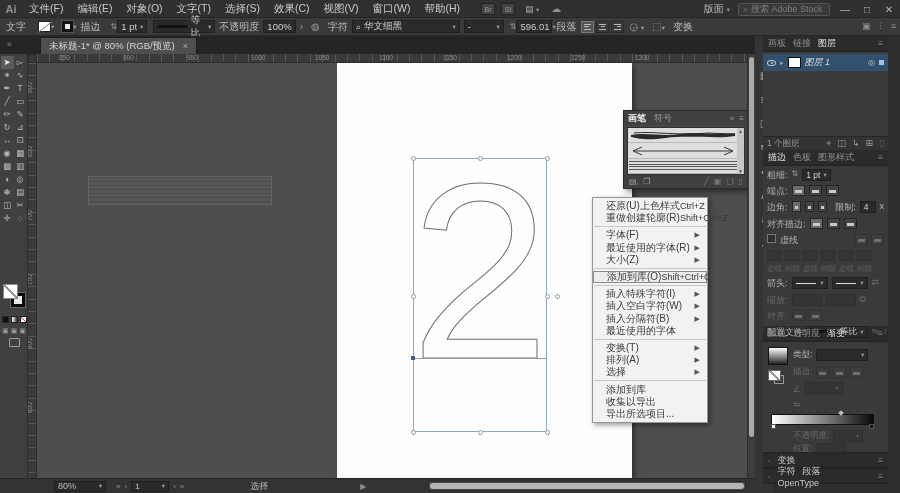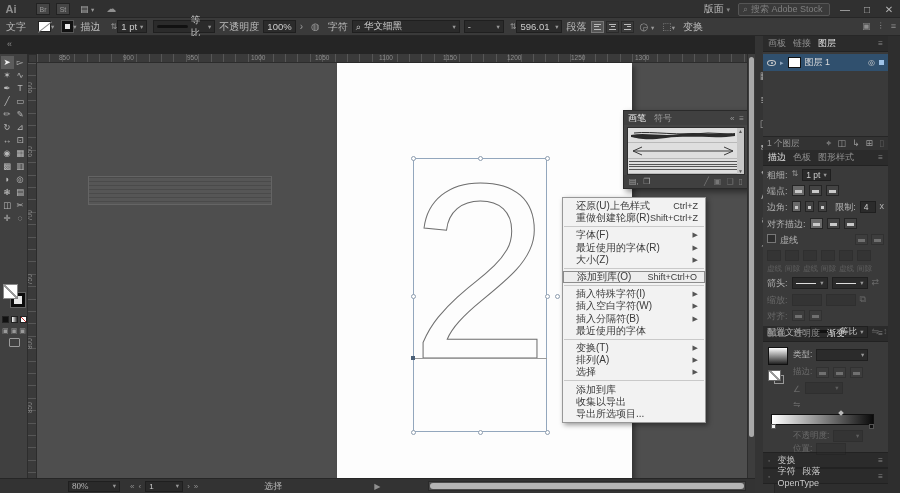--- a/index.html
+++ b/index.html
@@ -83,74 +83,74 @@
     border:1px solid #646464; background-image:repeating-linear-gradient(180deg,#4a4a4a 0 1px,transparent 1px 4px); }
 
   
   #glyph-svg { position:absolute; left:337px; top:63px; width:295px; height:415px; overflow:visible; }
   #selbox { position:absolute; left:413px; top:158px; width:134px; height:274px; border:1px solid #93a7bd; }
   .handle { position:absolute; width:5px; height:5px; border:1px solid #8d9dae; border-radius:50%; background:#fff; }
   #baseline { position:absolute; left:413px; top:358px; width:134px; border-top:1px solid #9a9a9a; }
   #baseline-anchor { position:absolute; left:411px; top:356px; width:4px; height:4px; background:#4a5f76; }
 
   
-  #ctxmenu { position:absolute; left:562px; top:197px; width:144px; background:#f2f2f2;
+  #ctxmenu { position:absolute; left:592px; top:197px; width:116px; background:#f2f2f2;
     border:1px solid #979797; box-shadow:2px 2px 5px rgba(0,0,0,.4); padding:2px 0; font-size:10px; color:#3a3a3a; }
   .cm-item { height:12.2px; display:flex; align-items:center; padding:0 7px 0 13px; white-space:nowrap; }
   .cm-label { flex:1; }
   .cm-right { font-size:9px; color:#3a3a3a; }
   .cm-right.sub { font-size:7px; color:#555; }
   .cm-item.hl { border:1px solid #8c8c8c; background:#ededed; }
   .cm-sep { border-top:1px solid #c9c9c9; margin:2px 1px; }
 
   
   #brushes { position:absolute; left:623px; top:110px; width:126px; height:79px; background:#464646;
     border:1px solid #2a2a2a; box-shadow:3px 3px 6px rgba(0,0,0,.45); }
   #brushes-header { height:14px; display:flex; align-items:center; font-size:9px; color:#999; padding:0 4px; gap:8px; background:#404040;}
-  #brushes-header .ptab.active { color:#eee; }
+  #brushes-header .ptab.active { color:#eee;font-weight:bold; }
   #brushes-header .hicons { margin-left:auto; color:#9a9a9a; font-size:8px; display:flex; gap:5px;}
   #brush-list { position:absolute; left:3px; top:16px; width:112px; height:48px; background:#dedede; border:1px solid #2e2e2e; }
   .brush-row { height:15.4px; border-bottom:1px solid #b9b9b9; position:relative; overflow:hidden; }
   #brush-lines { background-image:repeating-linear-gradient(180deg,#555 0 1px,transparent 1px 2.4px); background-clip:content-box; padding:2px 1px;}
   #brush-scroll { position:absolute; right:3px; top:16px; width:8px; height:48px; background:#c7c7c7; border:1px solid #2e2e2e; border-left:none;
     display:flex; flex-direction:column; justify-content:space-between; align-items:center; font-size:5px; color:#555; }
   #brushes-footer { position:absolute; left:0; bottom:0; width:100%; height:13px; background:#404040;
     display:flex; align-items:center; padding:0 5px; gap:5px; color:#a5a5a5; font-size:8px; }
   #brushes-footer .right { margin-left:auto; display:flex; gap:5px; opacity:.55; }
 
   
   #vscroll { position:absolute; left:747px; top:54px; width:8px; height:424px; background:#3d3d3d; border-left:1px solid #2d2d2d;}
   #vscroll .thumb { position:absolute; left:1px; top:3px; width:5px; height:380px; background:#a9a9a9; border-radius:3px; }
 
   
   #statusbar { position:absolute; left:0; top:478px; width:755px; height:15px; background:#333;
     display:flex; align-items:center; font-size:9px; color:#bbb; border-top:1px solid #262626;}
-  #zoom-box { margin-left:68px; width:52px; height:11px; background:#2a2a2a; border:1px solid #1f1f1f;
-    display:flex; align-items:center; padding:0 3px; justify-content:space-between;font-family:Liberation Serif, serif; }
+  #zoom-box { margin-left:54px; width:52px; height:11px; background:#2a2a2a; border:1px solid #1f1f1f;
+    display:flex; align-items:center; padding:0 3px; justify-content:space-between; }
   #ab-nav { display:flex; align-items:center; gap:4px; margin-left:10px; color:#8f8f8f; font-size:8px;}
   #ab-field { width:38px; height:11px; background:#2a2a2a; border:1px solid #1f1f1f; display:flex;
     align-items:center; justify-content:space-between; padding:0 3px; color:#ccc; }
   #tool-label { margin-left:66px; color:#b5b5b5; }
   #status-arrow { margin-left:92px; color:#8f8f8f; font-size:8px; }
   #hscroll { position:absolute; left:428px; top:2px; width:318px; height:10px; background:#4a4a4a; border:1px solid #2a2a2a; }
   #hscroll .thumb { position:absolute; left:1px; top:1px; width:314px; height:6px; background:#b4b4b4; border-radius:3px; }
 
   
   #dock { position:absolute; left:755px; top:36px; width:145px; height:457px; background:#2e2e2e; }
   #dock-strip { position:absolute; left:0; top:0; width:20px; height:100%; background:#343434; border-right:1px solid #262626;
     display:flex; flex-direction:column; align-items:center; padding-top:10px; gap:12px; }
   .strip-icon { color:#a5a5a5; font-size:10px; height:12px; }
   #panels { position:absolute; left:8px; top:0; width:125px; height:100%; }
   .phead { height:16px; background:#2b2b2b; display:flex; align-items:center; gap:7px; padding:0 5px;
     font-size:9px; color:#8f8f8f; border-bottom:1px solid #222; }
   .phead .ptab.active { color:#e3e3e3; }
   .phead .pmenu { margin-left:auto; color:#8a8a8a; font-size:8px; }
   .pbody { background:#3a3a3a; font-size:9px; color:#b3b3b3; }
   
-  #layers-body { height:84px; position:relative; }
+  #layers-body { height:84px; position:relative;font-style:italic; }
   #layer-row { position:absolute; left:0; top:2px; width:100%; height:17px; background:#30506e;
     display:flex; align-items:center; gap:4px; padding:0 4px; color:#ddd; }
   .eye { width:9px; height:6px; border:1px solid #ccc; border-radius:50%; position:relative; }
   .eye:after{ content:""; position:absolute; left:2.5px; top:1px; width:2px; height:2px; background:#ccc; border-radius:50%;}
   #layer-thumb { width:13px; height:11px; background:#fff; border:1px solid #111; }
   #layer-row .target { margin-left:auto; color:#cfcfcf; font-size:8px; }
   #layer-row .selmark { width:5px; height:5px; background:#9fc3e8; }
   #layers-footer { height:14px; background:#333; border-top:1px solid #262626; display:flex; align-items:center;
     padding:0 4px; gap:6px; font-size:8.5px; color:#9a9a9a; }
   #layers-footer .ficons { margin-left:auto; display:flex; gap:6px; font-size:9px; }
@@ -184,20 +184,21 @@
     display:flex; align-items:center; gap:7px; padding:0 5px; font-size:9px; color:#c9c9c9; }
   .collapsebar .pmenu { margin-left:auto; color:#8a8a8a; font-size:8px; }
 </style>
 </head>
 <body>
 
 <div id="app">
 
   <div id="menubar">
     <span id="ai-logo">Ai</span>
+    <span id="menu-items"><span class="mitem">文件(F)</span><span class="mitem">编辑(E)</span><span class="mitem">对象(O)</span><span class="mitem">文字(T)</span><span class="mitem">选择(S)</span><span class="mitem">效果(C)</span><span class="mitem">视图(V)</span><span class="mitem">窗口(W)</span><span class="mitem">帮助(H)</span></span>
     <span id="mb-appicons">
       <span class="appicon">Br</span>
       <span class="appicon">St</span>
     </span>
     <span id="mb-arrange">▤ <span class="arr">▾</span></span>
     <span id="mb-cloud">☁</span>
     <span id="mb-right">
       <span id="workspace"><span>版面</span> <span class="arr">▾</span></span>
       <span id="stock-search">
           <span>⌕</span>
@@ -236,21 +237,21 @@
     <span class="cb-field" style="width:108px">
         <span>⌕</span>
         <span>华文细黑</span>
         <span class="arr" style="margin-left:auto">▾</span>
       </span>
     <span class="cb-field" style="width:40px;margin-left:4px">
         <span>-</span>
         <span class="arr" style="margin-left:auto">▾</span>
       </span>
     <span class="stepper">⇅</span>
-    <span class="cb-field" style="width:46px">
+    <span class="cb-field" style="width:36px">
         <span>596.01</span>
         <span class="arr" style="margin-left:auto">▾</span>
       </span>
     <span class="cb-label">段落</span>
     <span class="align-btn ab-l active">
         <i></i>
         <i></i>
         <i></i>
       </span>
     <span class="align-btn ab-c">
@@ -268,20 +269,24 @@
     <span class="cb-label">变换</span>
     <span id="cb-right">
       <span>▣</span>
       <span>⫶</span>
       <span>≡</span>
     </span>
   </div>
 
   <div id="tabbar">
     <span id="tab-collapse">«</span>
+    <span id="doctab">
+      <span>未标题-1* @ 80% (RGB/预览)</span>
+      <span class="close">×</span>
+    </span>
   </div>
 
   <div id="toolbar">
     <div id="tool-grid">
         <div class="tool active">➤</div>
         <div class="tool">▻</div>
         <div class="tool">✶</div>
         <div class="tool">∿</div>
         <div class="tool">✒</div>
         <div class="tool">T</div>

